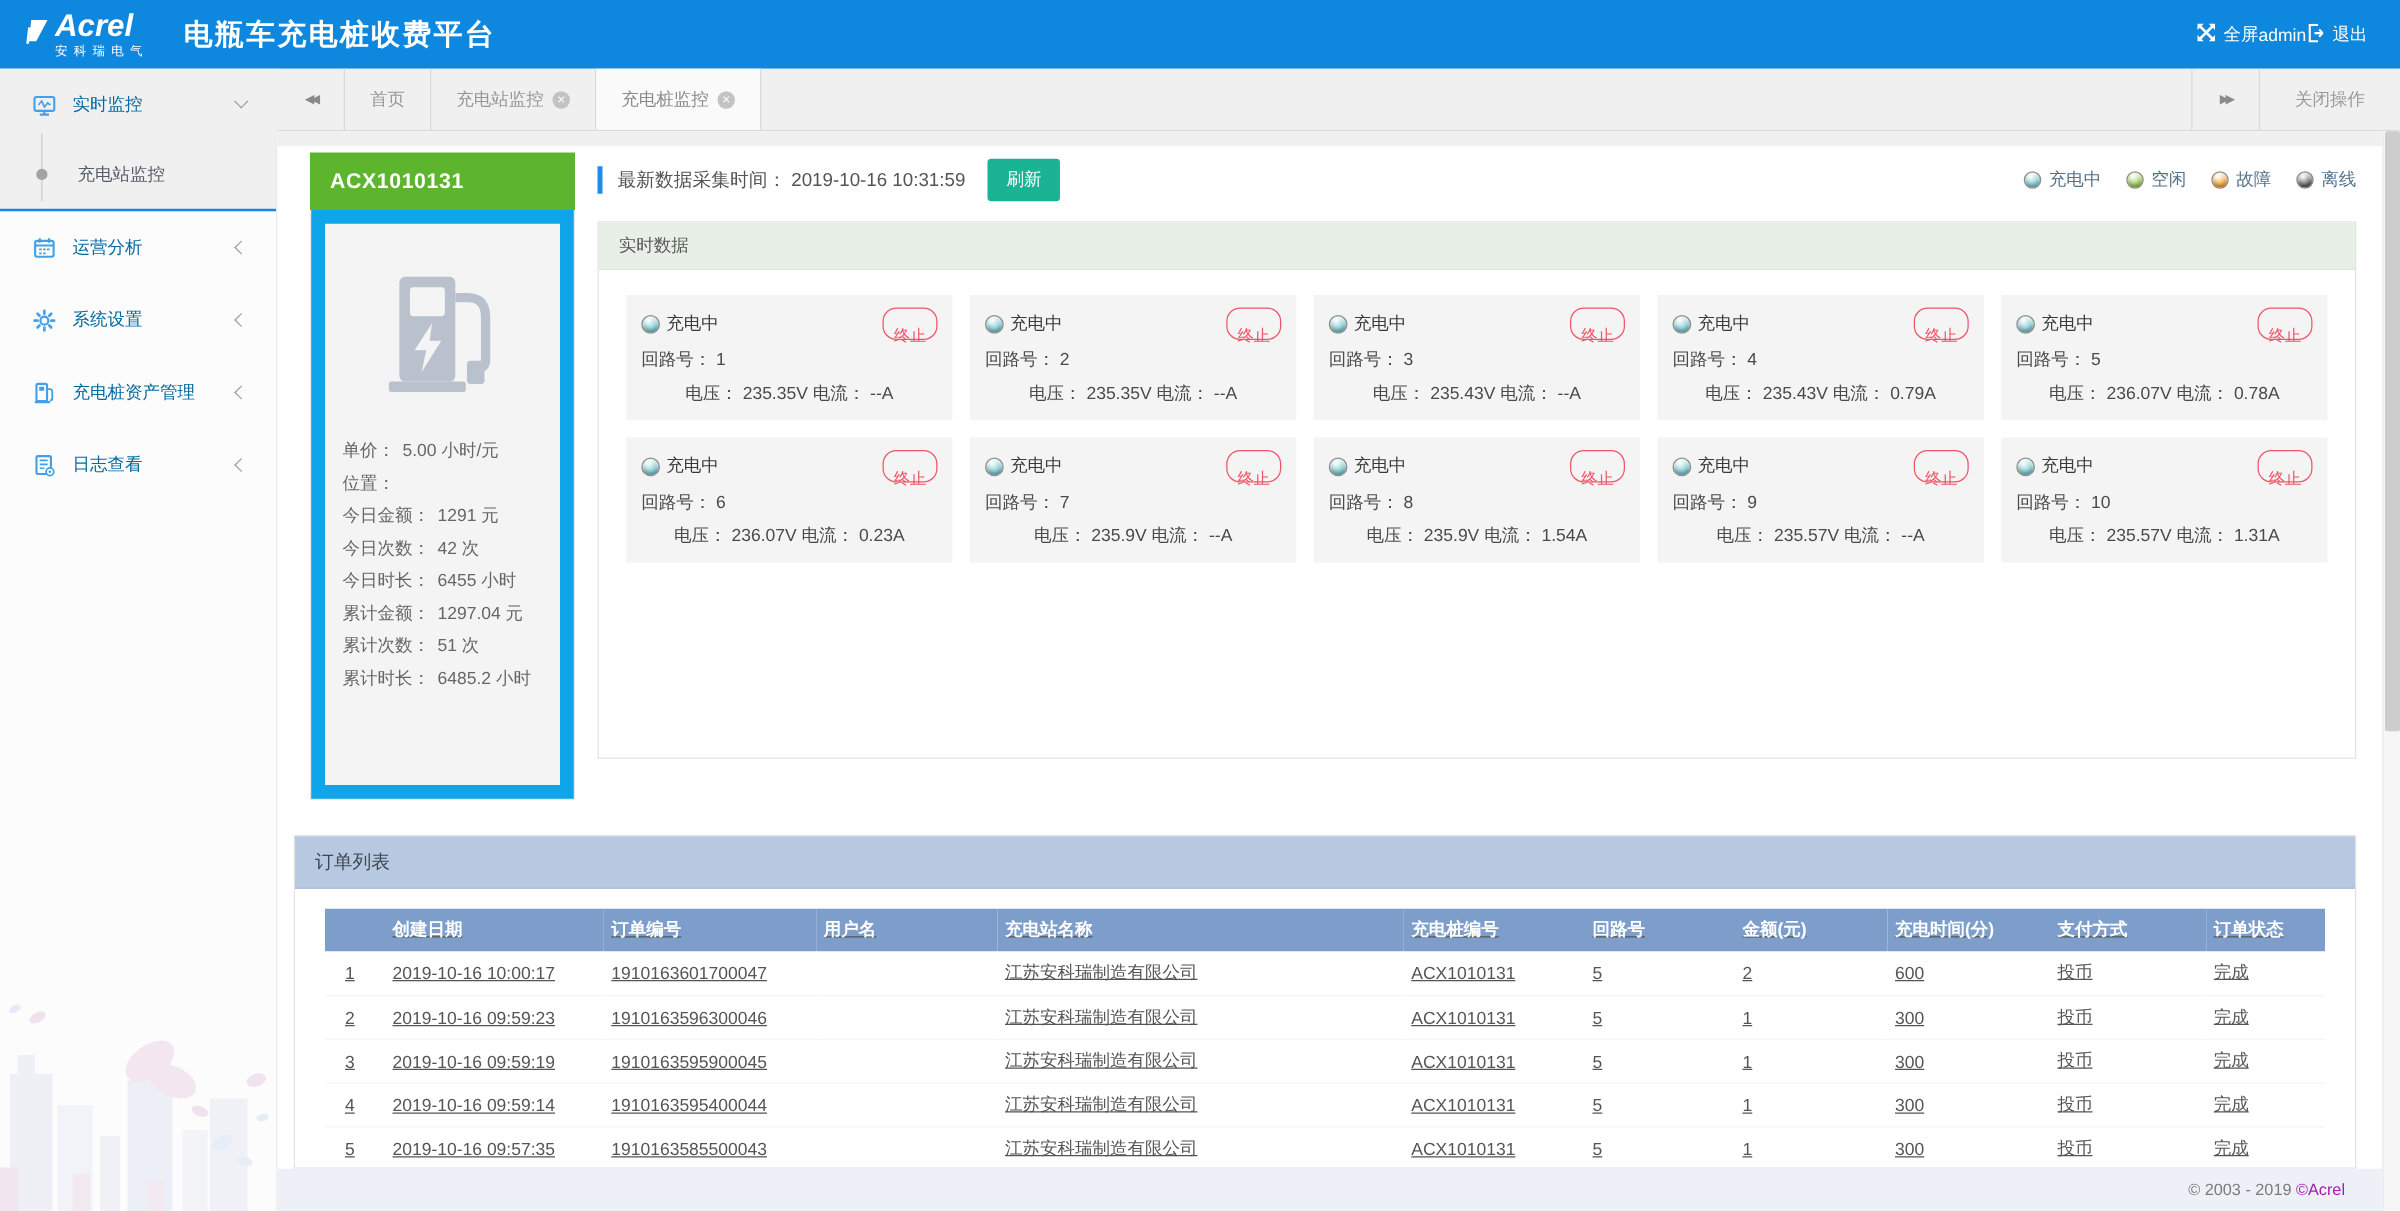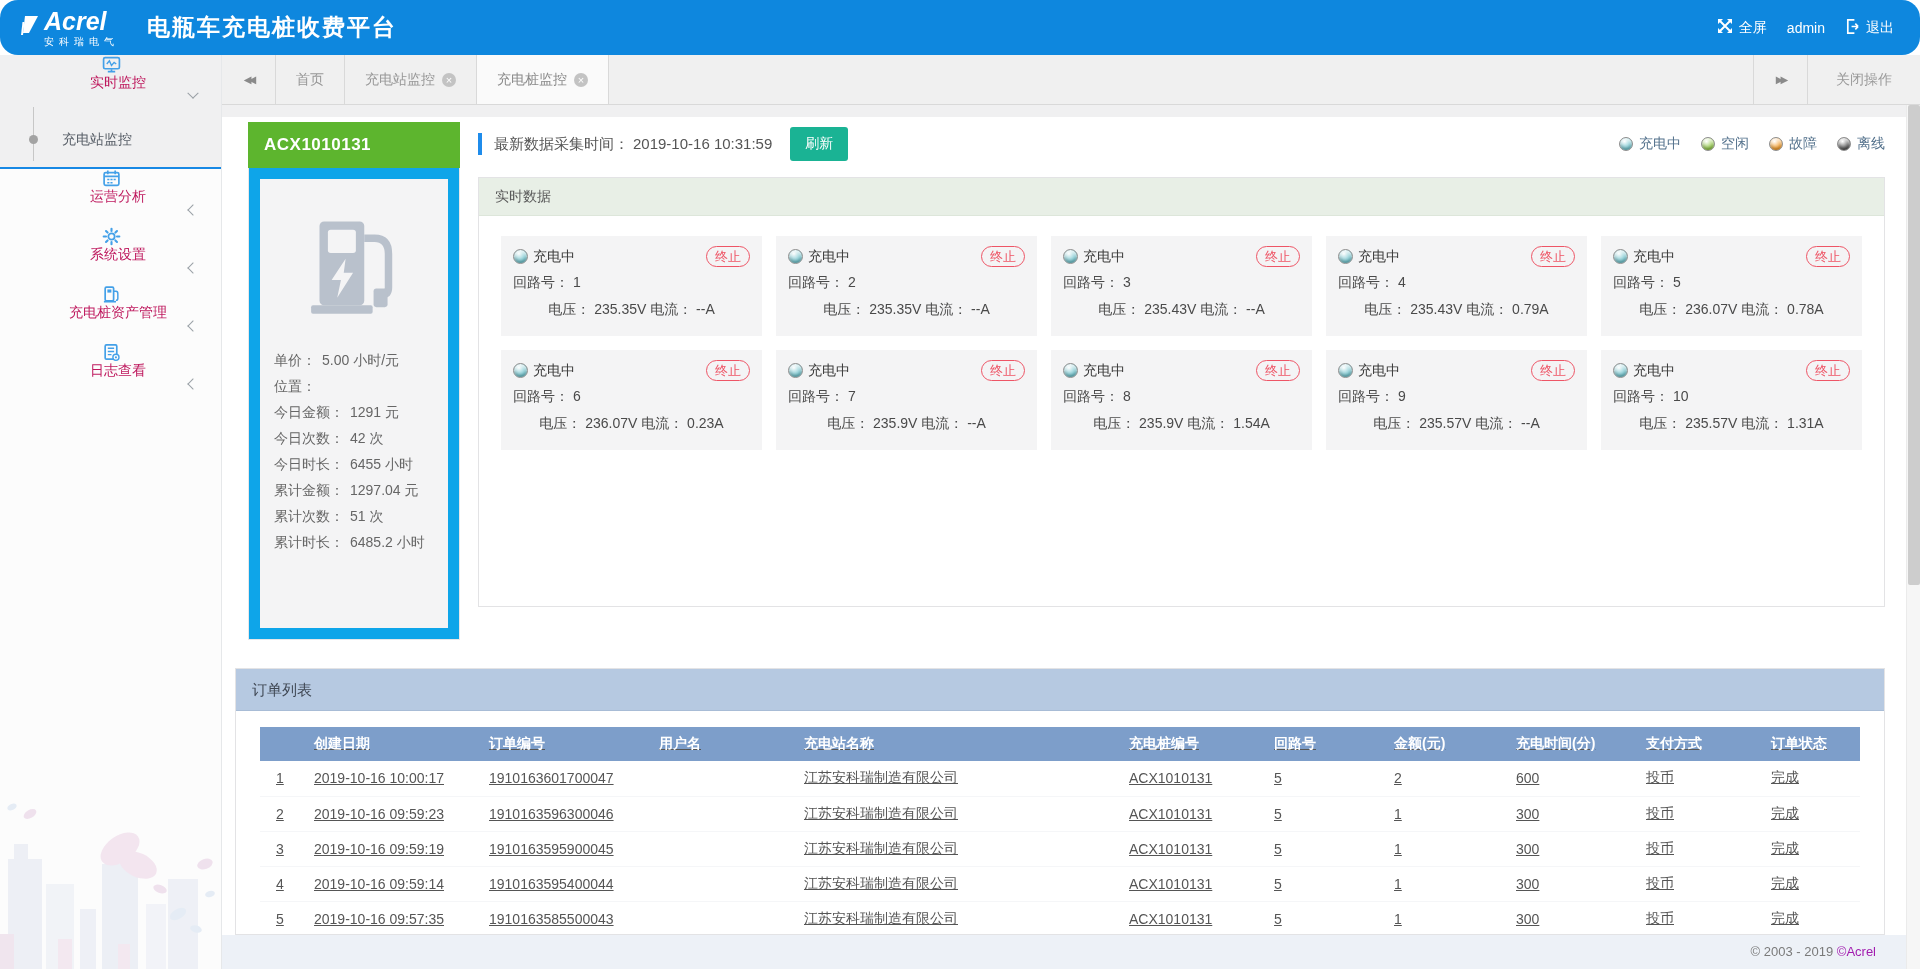--- a/index.html
+++ b/index.html
@@ -1,48 +1,48 @@
 <!DOCTYPE html>
 <html><head>
 <meta charset="utf-8">
 <style>
   * { margin:0; padding:0; box-sizing:border-box; }
   html,body { width:1920px; height:969px; overflow:hidden;
     font-family:"Liberation Sans","DejaVu Sans",sans-serif; font-size:14px; color:#555; background:#fff; }
 
   
   #header { position:absolute; left:0; top:0; width:1920px; height:55px; background:#0e87de;
-    display:flex; align-items:center; color:#fff;border-radius:18px; }
+    display:flex; align-items:center; color:#fff; }
   .logo { display:flex; align-items:flex-start; margin-left:20px; }
   .logo-flag { margin-top:4px; }
   .logo-texts { margin-left:4px; line-height:1; }
   .logo-main { font-size:25px; font-weight:bold; font-style:italic; letter-spacing:0; }
   .logo-sub { font-size:10px; letter-spacing:5px; margin-top:3px; }
   .app-title { font-size:23px; font-weight:bold; margin-left:28px; letter-spacing:2px; }
-  .header-right { margin-left:auto; display:flex; align-items:center; gap:20px; margin-right:26px; font-size:14px;justify-content:center; }
+  .header-right { margin-left:auto; display:flex; align-items:center; margin-right:26px; font-size:14px;justify-content:center; }
   .hbtn { display:flex; align-items:center; gap:6px; cursor:pointer; }
 
   
   #tabbar { position:absolute; left:222px; top:55px; right:0; height:50px; background:#f0f0f0;
     border-bottom:1px solid #d9d9d9; display:flex; align-items:stretch; }
   .tab-scrollbtn { width:54px; display:flex; align-items:center; justify-content:center;
     color:#8a8a8a; font-size:10px; letter-spacing:-3px; border-right:1px solid #d9d9d9; cursor:pointer; }
   .tab-scrollbtn.right { border-right:none; border-left:1px solid #d9d9d9; }
   #tabs { display:flex; align-items:stretch; }
   .tab { display:flex; align-items:center; padding:0 20px; color:#979797; border-right:1px solid #d9d9d9; cursor:pointer; gap:7px; }
   .tab.active { background:#fafafa; color:#8a8a8a; }
   .tab-close { width:14px; height:14px; border-radius:50%; background:#c3c3c3; color:#fff;
     font-size:11px; line-height:14px; text-align:center; }
   .tabbar-right { margin-left:auto; display:flex; align-items:stretch; }
   .close-ops { display:flex; align-items:center; padding:0 28px; color:#9a9a9a; border-left:1px solid #d9d9d9; cursor:pointer; }
 
   
   #sidebar { position:absolute; left:0; top:55px; bottom:0; width:222px; background:#fcfcfc;
     border-right:1px solid #e6e8ea; overflow:hidden; }
-  .side-item { height:58px; display:flex; align-items:center; padding:0 24px 0 26px; color:#be185d; cursor:pointer;flex-direction:column; }
+  .side-item { height:58px; display:flex; align-items:center; padding:0 24px 0 26px; color:#0369a1; cursor:pointer; }
   .side-icon { width:19px; height:19px; display:inline-block; }
   .side-icon svg { width:19px; height:19px; display:block; }
   .side-label { margin-left:13px; font-size:14px; }
   .side-caret { margin-left:auto; width:8px; height:8px; border-right:1.6px solid #9aa0a6; border-bottom:1.6px solid #9aa0a6; }
   .caret-left  { transform:rotate(135deg); }
   .caret-down  { transform:rotate(45deg) translate(-2px,-2px); }
   .side-group.open { background:#f0f0f1; border-bottom:2px solid #1788e4; }
   .side-sub { position:relative; height:54px; display:flex; align-items:center; padding-left:62px; color:#565d66; cursor:pointer; }
   .side-sub::before { content:''; position:absolute; left:33px; top:-6px; bottom:6px; width:1px; background:#c7c7c7; }
   .side-sub::after { content:''; position:absolute; left:29px; top:50%; margin-top:-5px; width:9px; height:9px;
@@ -80,21 +80,21 @@
   .panel { border:1px solid #e3e3e5; background:#fff; }
   #rt-panel { margin-top:11px; height:430px; }
   .panel-head { height:38px; line-height:37px; padding-left:16px; font-size:14px; color:#5a5a5a;
     background:#e8efe6; border-bottom:1px solid #dde6da; }
   .cards { padding:20px 22px; display:grid; grid-template-columns:repeat(5,1fr); gap:14px; }
   .circuit-card { background:#f4f4f5; height:100px; padding:10px 12px; }
   .c-top { display:flex; align-items:center; }
   .c-dot { width:15px; height:15px; border-radius:50%; border:1px solid #8e8e8e;
     box-shadow:inset 0 2px 3px rgba(255,255,255,.75), inset 0 -2px 3px rgba(0,0,0,.28); }
   .c-status { margin-left:5px; color:#3a3a3a; }
-  .terminate { margin-left:auto; padding:0 8px; height:21px; line-height:19px; border:1px solid #ee5566;
+  .terminate { margin-left:auto; padding:12px 8px; height:21px; line-height:19px; border:1px solid #ee5566;
     color:#ee5566; border-radius:11px; font-size:13px; background:transparent; cursor:pointer; font-family:inherit; }
   .c-circuit { text-align:left; margin-top:7px; color:#4a4a4a; }
   .c-vals { text-align:center; margin-top:9px; color:#4a4a4a; }
 
   
   #orders { position:absolute; left:13px; top:563px; width:1650px; height:267px; }
   #orders .panel-head { background:#b6c9e1; border-bottom:1px solid #a8bcd6; color:#3f4753; font-size:15px; height:42px; line-height:42px; }
   .table-wrap { padding:16px 24px 0; }
   table { width:100%; border-collapse:collapse; table-layout:fixed;text-decoration:underline; }
   thead th { background:#7d9eca; color:#fff; font-weight:600; font-size:14px; height:34px; text-align:left; padding-left:6px; }

